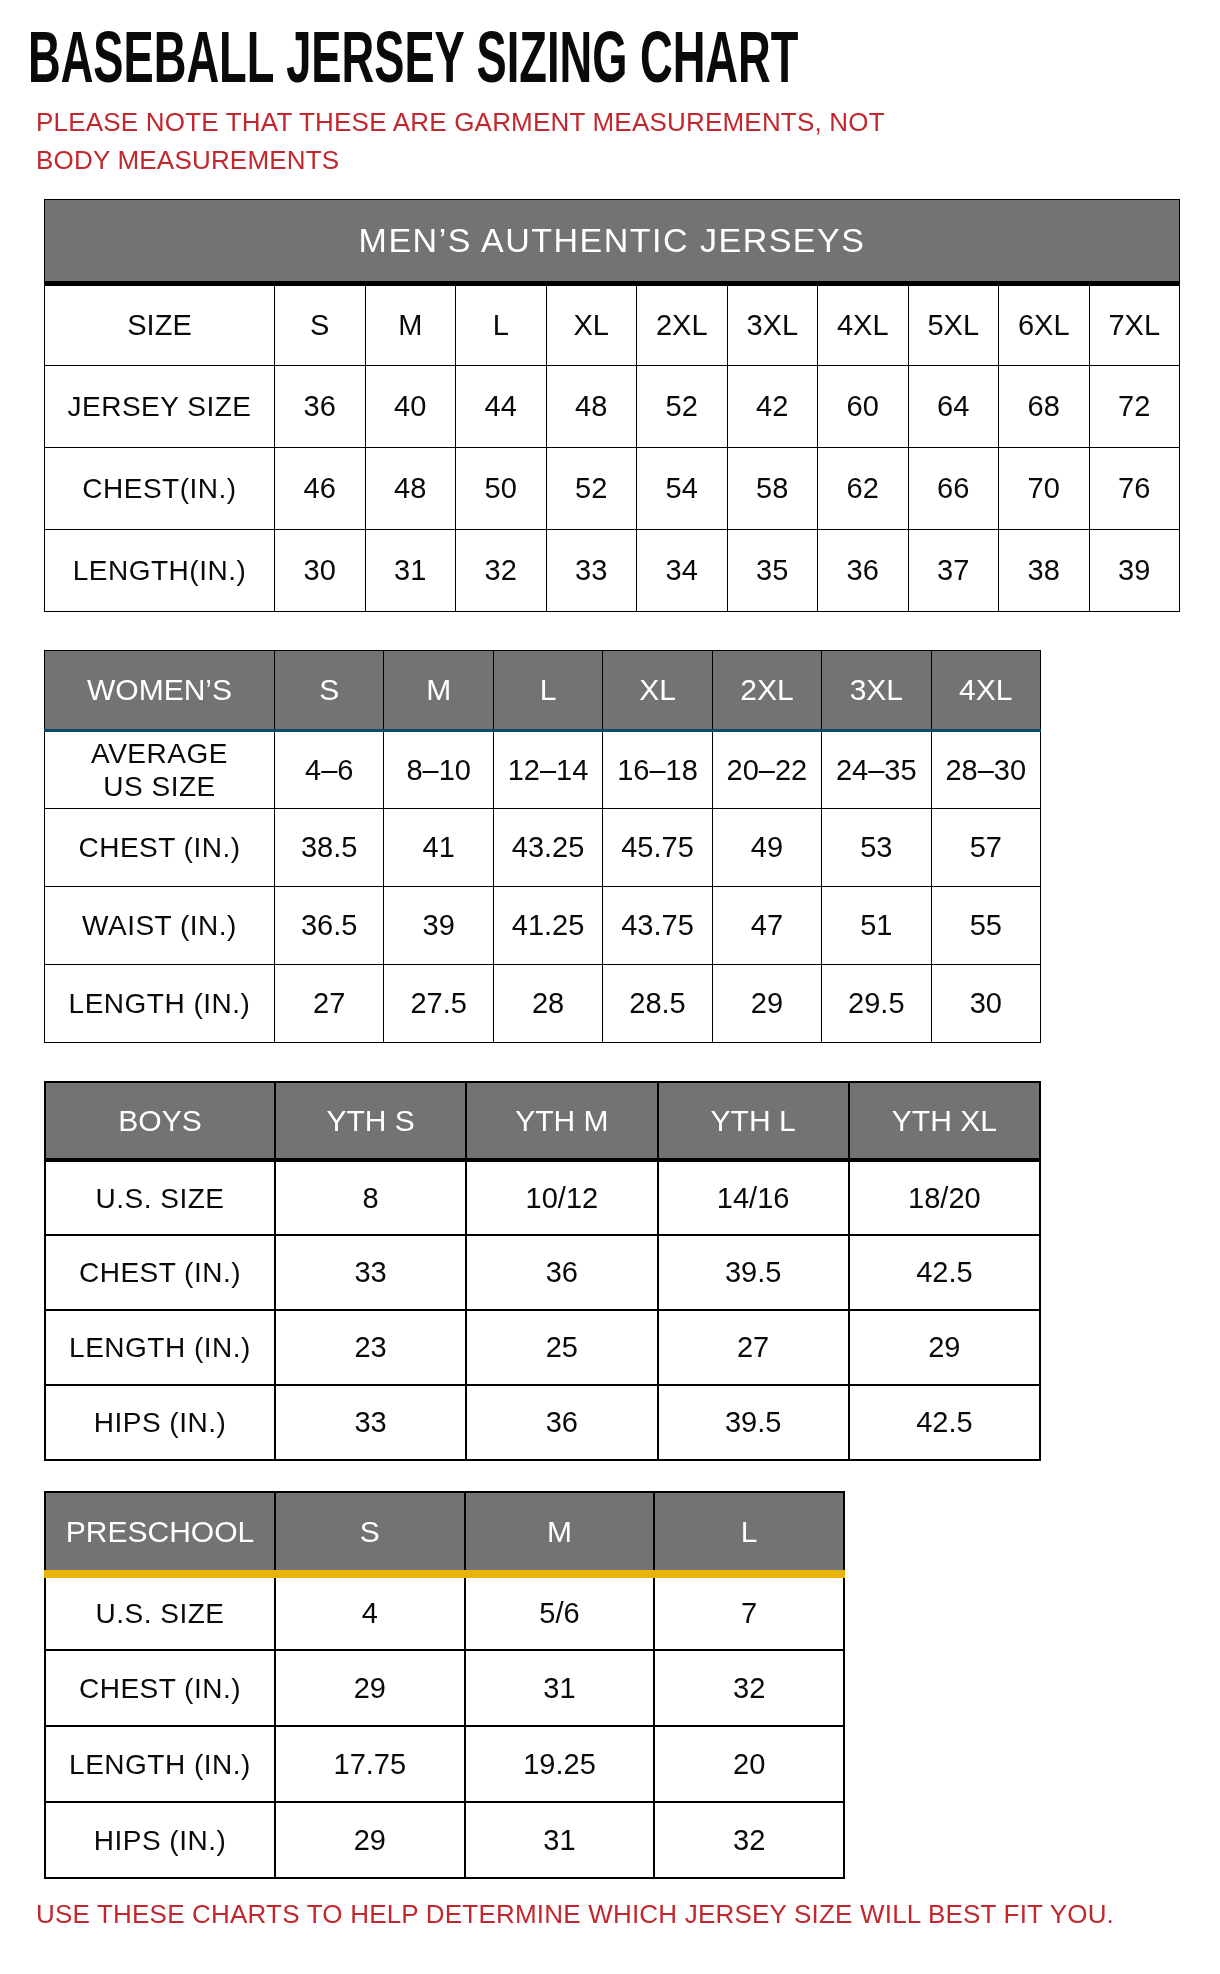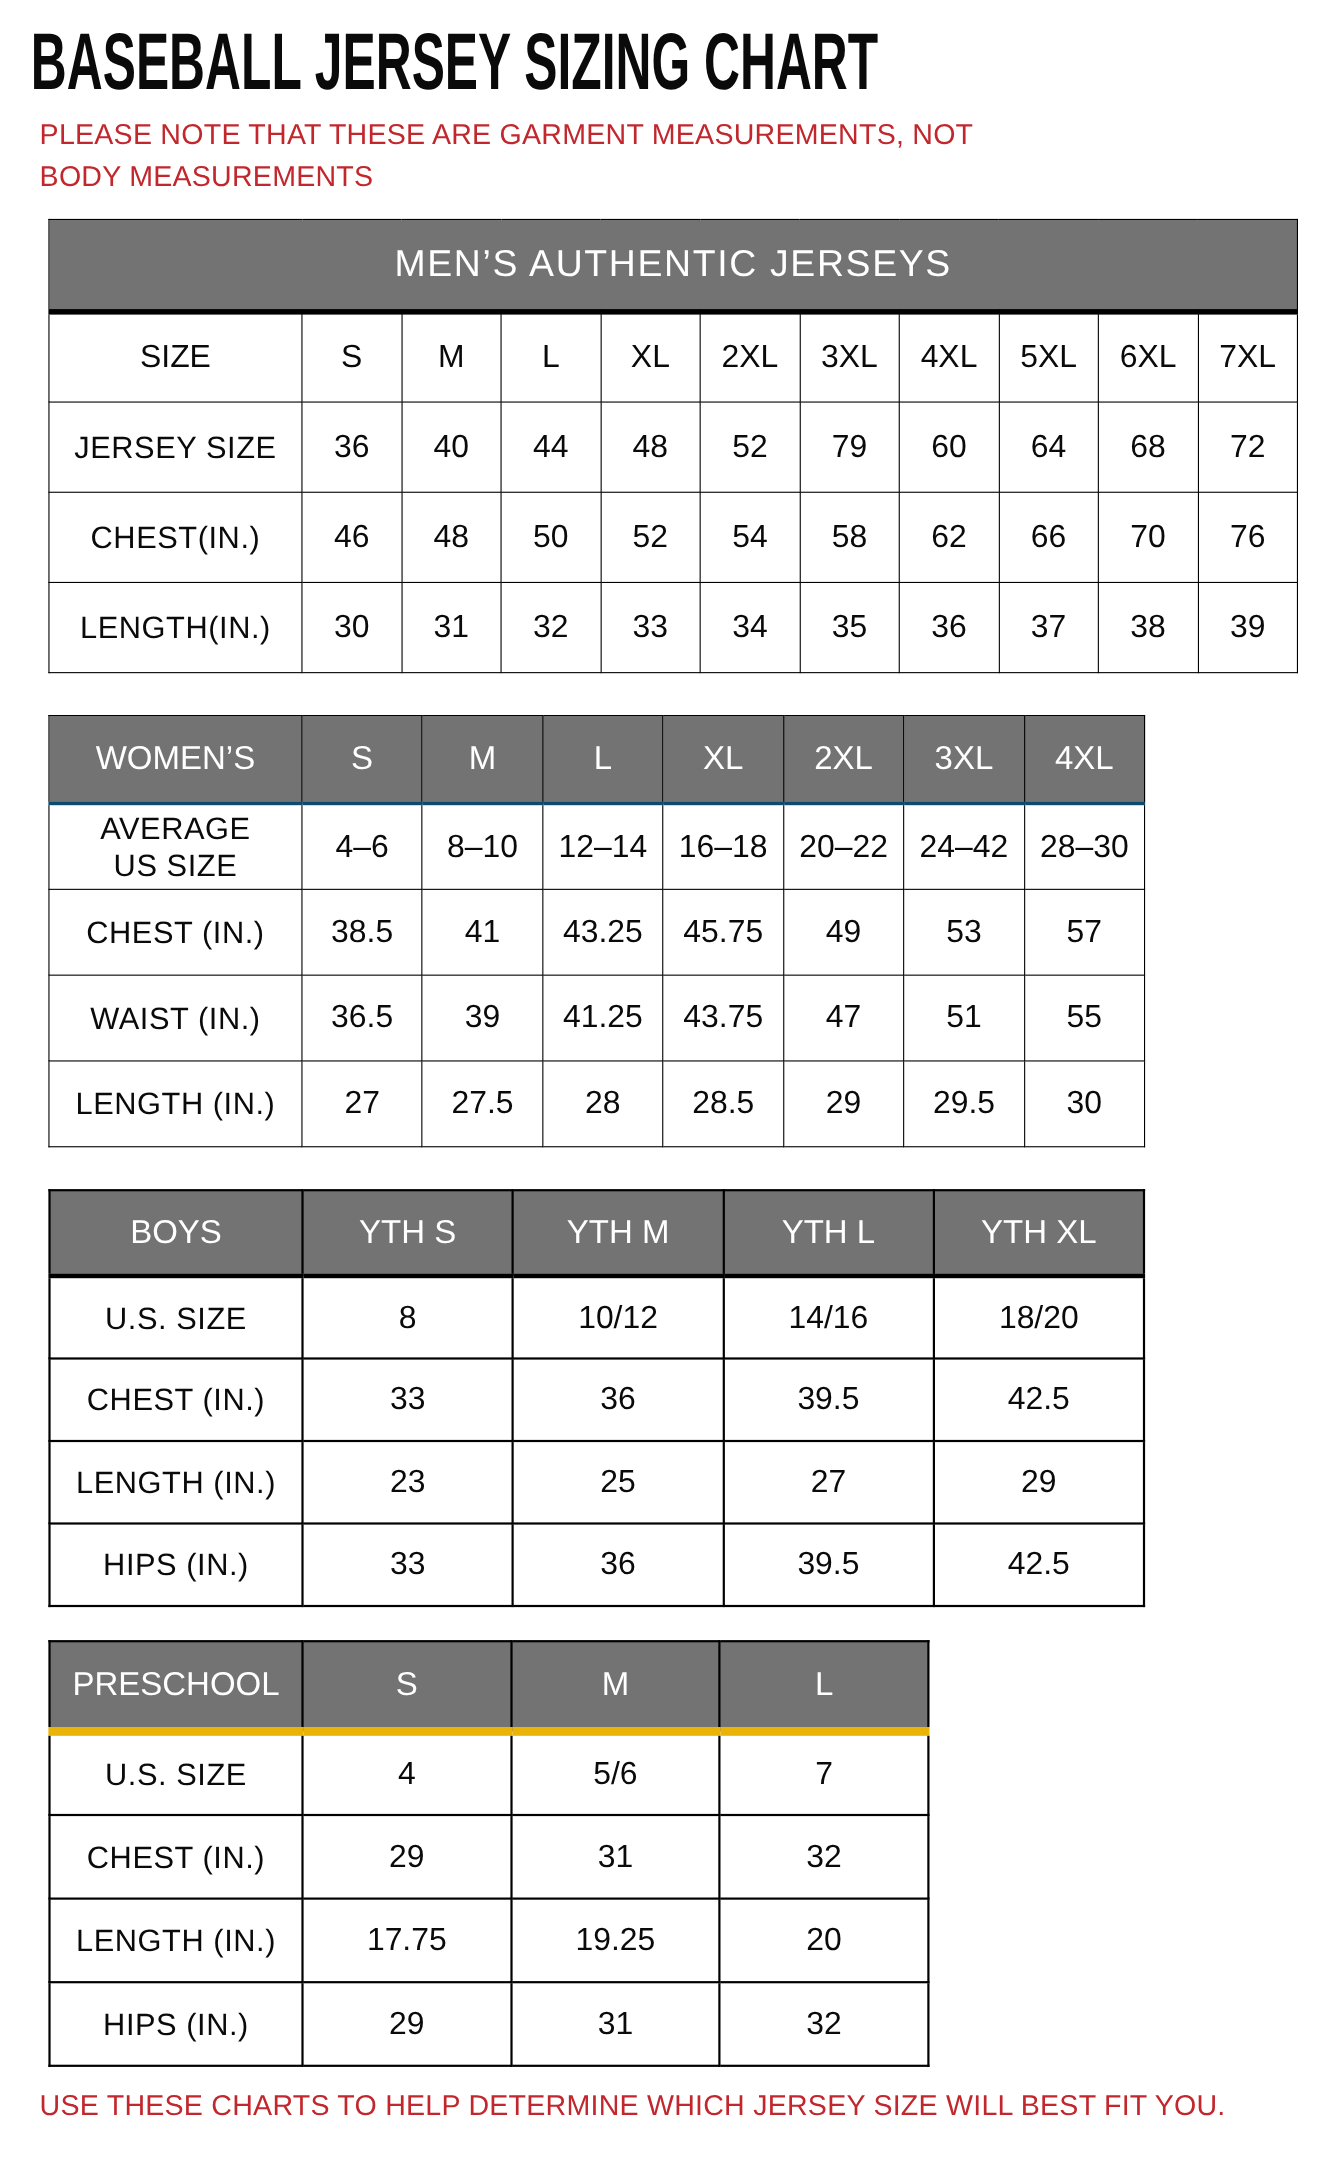--- a/index.html
+++ b/index.html
@@ -154,21 +154,21 @@
         </tr>
       </thead>
       <tbody>
         <tr>
           <th class="row-label">JERSEY SIZE</th>
           <td class="cell">36</td>
           <td class="cell">40</td>
           <td class="cell">44</td>
           <td class="cell">48</td>
           <td class="cell">52</td>
-          <td class="cell">79</td>
+          <td class="cell">42</td>
           <td class="cell">60</td>
           <td class="cell">64</td>
           <td class="cell">68</td>
           <td class="cell">72</td>
         </tr>
         <tr>
           <th class="row-label">CHEST(IN.)</th>
           <td class="cell">46</td>
           <td class="cell">48</td>
           <td class="cell">50</td>
@@ -221,21 +221,21 @@
       </thead>
       <tbody>
         <tr>
           <th class="row-label">AVERAGE
 US SIZE</th>
           <td class="cell">4–6</td>
           <td class="cell">8–10</td>
           <td class="cell">12–14</td>
           <td class="cell">16–18</td>
           <td class="cell">20–22</td>
-          <td class="cell">24–42</td>
+          <td class="cell">24–35</td>
           <td class="cell">28–30</td>
         </tr>
         <tr>
           <th class="row-label">CHEST (IN.)</th>
           <td class="cell">38.5</td>
           <td class="cell">41</td>
           <td class="cell">43.25</td>
           <td class="cell">45.75</td>
           <td class="cell">49</td>
           <td class="cell">53</td>

